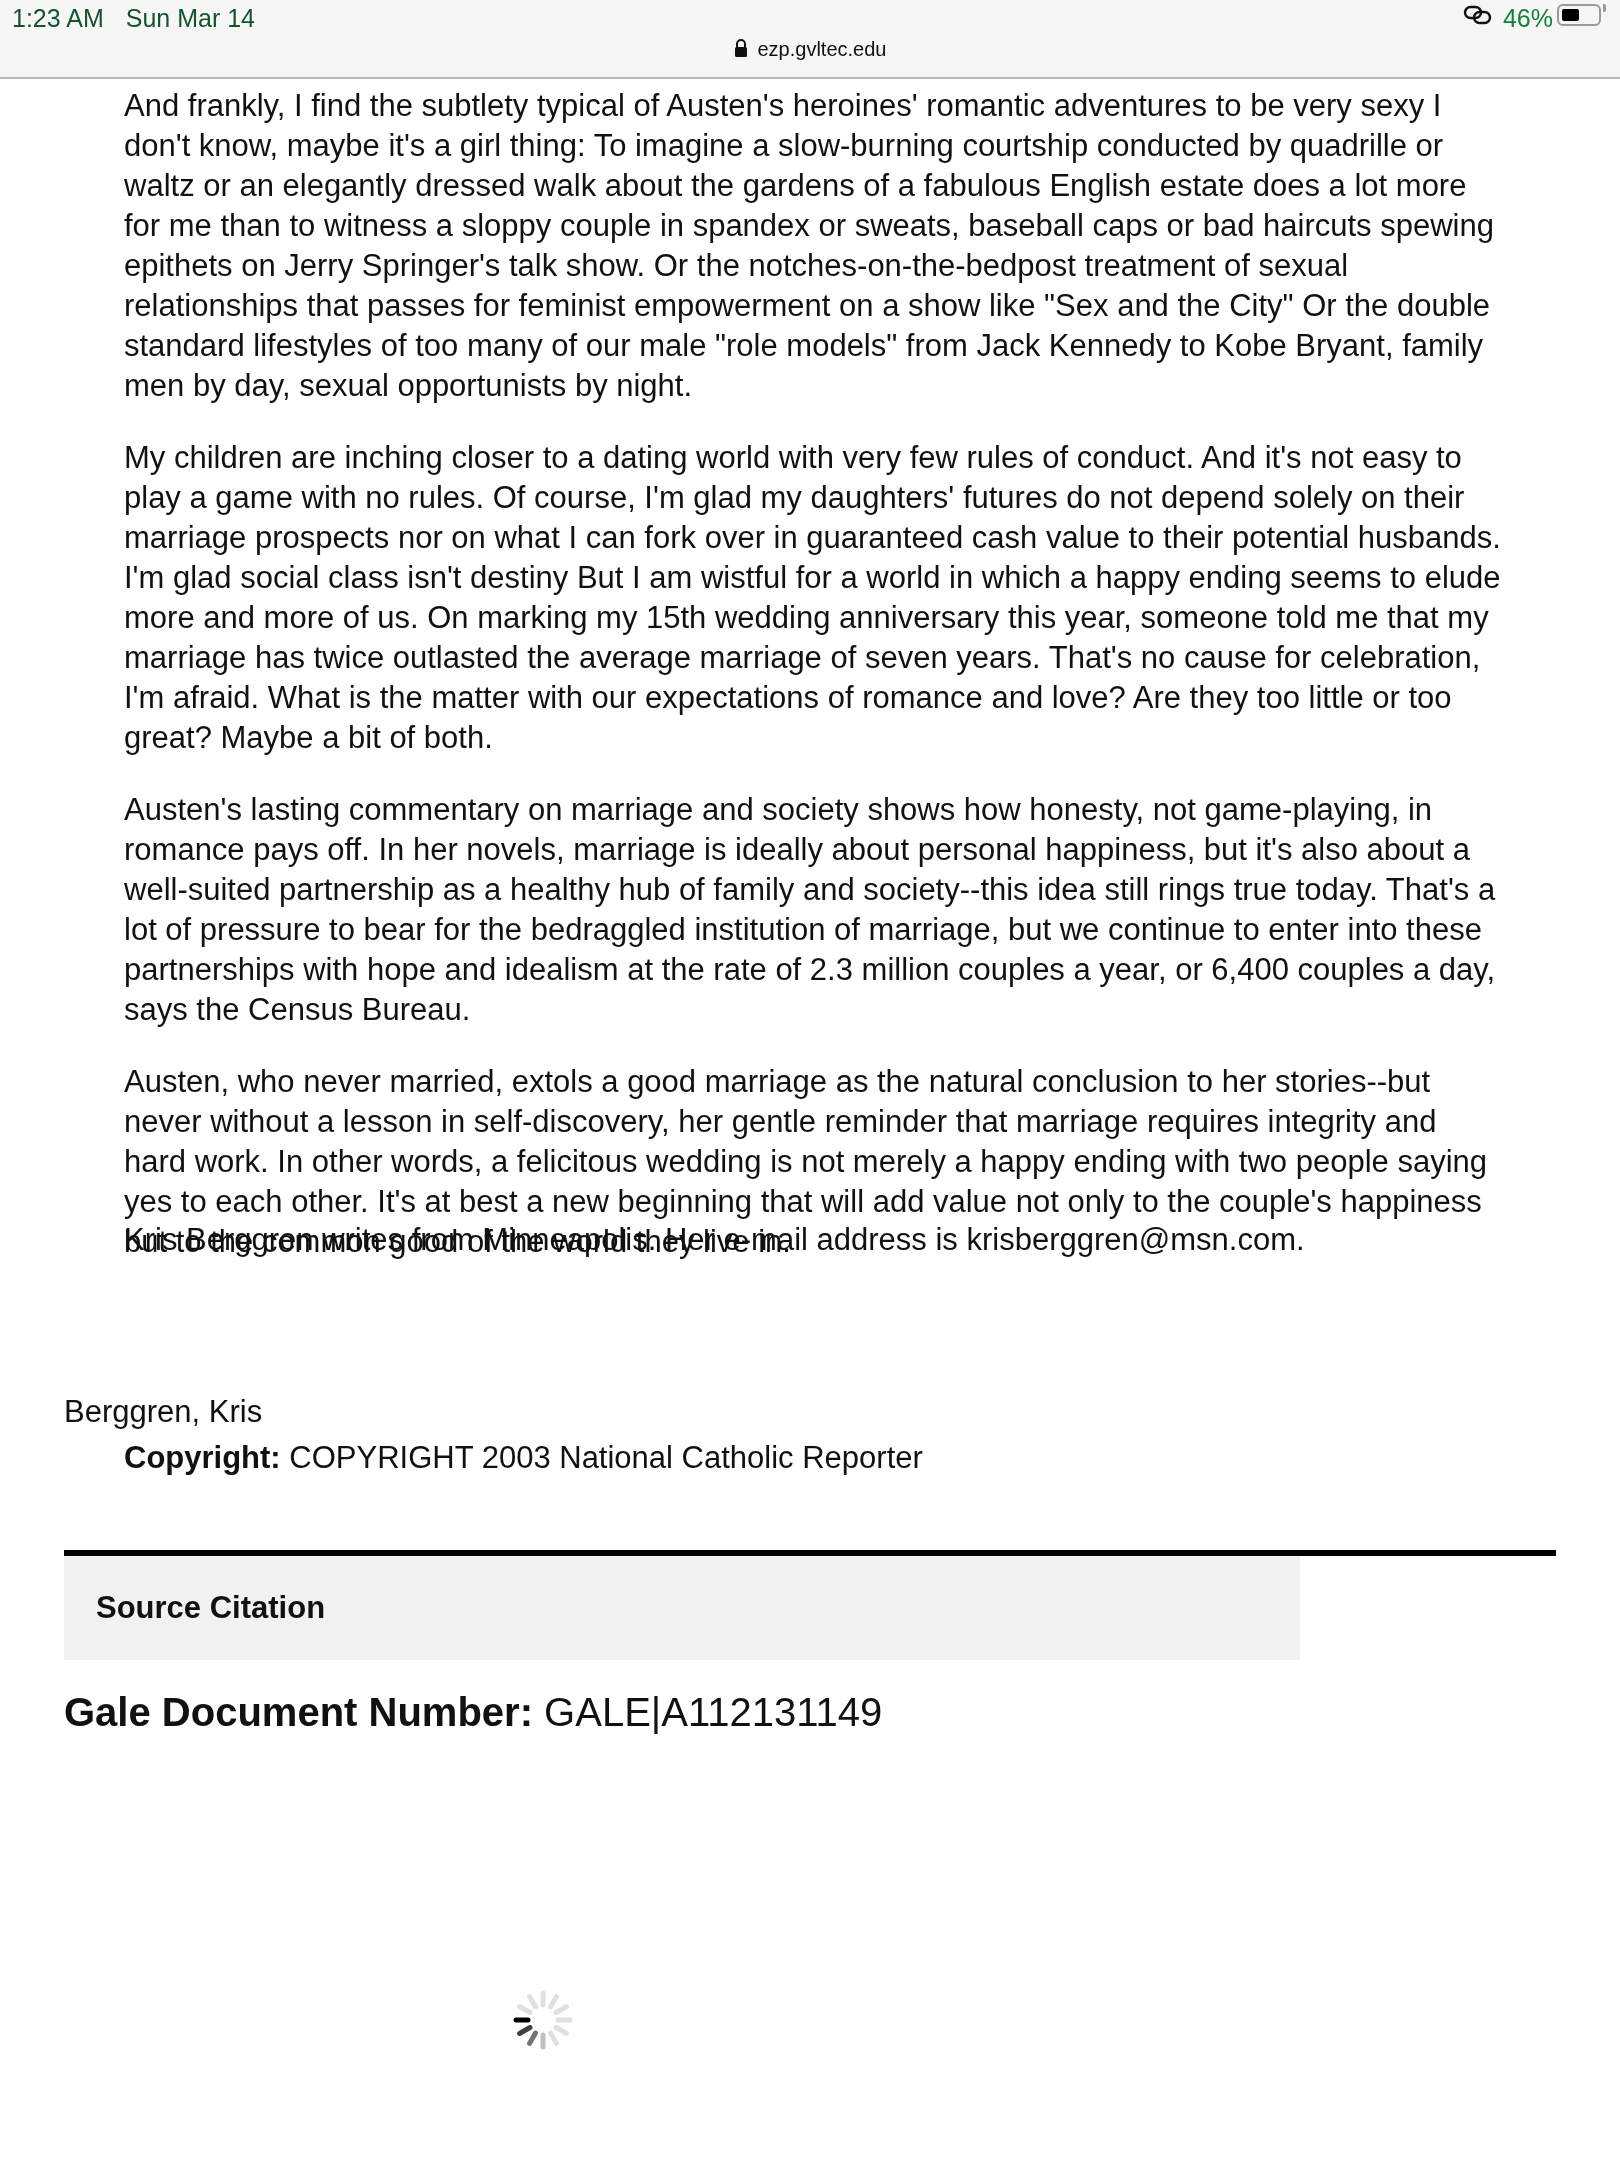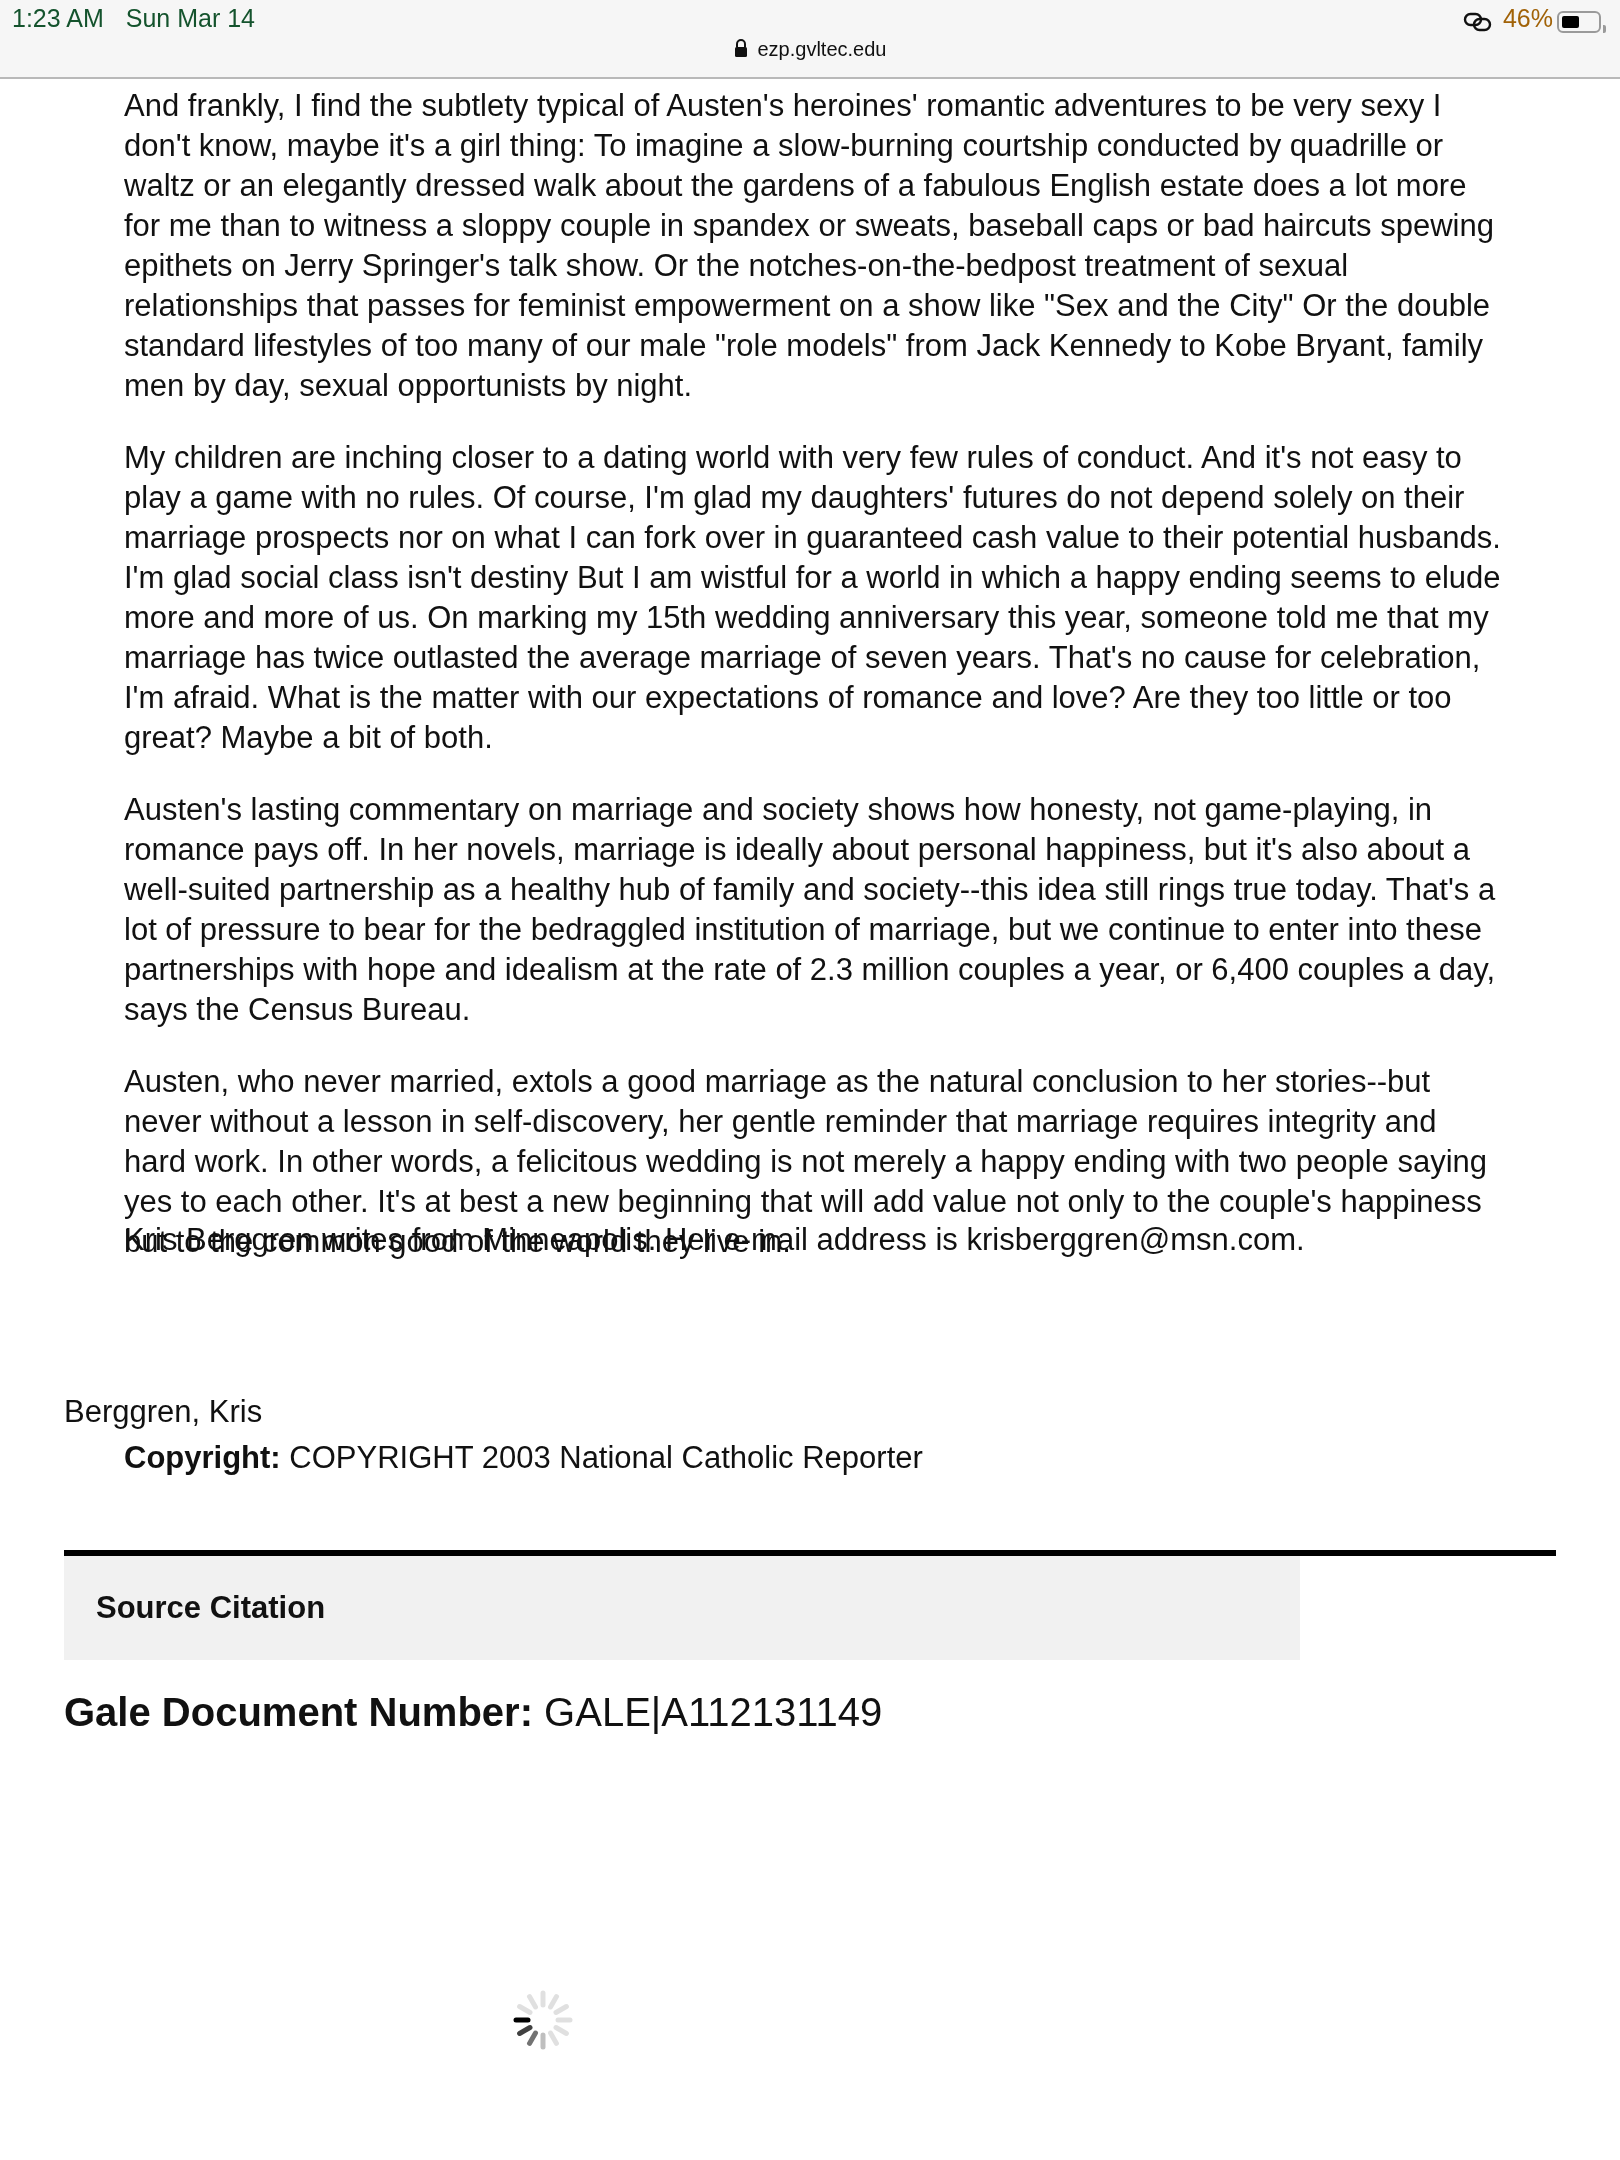--- a/index.html
+++ b/index.html
@@ -7,21 +7,21 @@
     width:1620px; height:2160px; overflow:hidden; background:#ffffff;
     font-family:"Liberation Sans", sans-serif; color:#111;
     position:relative;
   }
   .chrome {
     position:absolute; left:0; top:0; width:1620px; height:77px;
     background:#f6f6f6; border-bottom:2px solid #b9b9b9;
   }
   .status-time { position:absolute; left:12px; top:4px; font-size:25px; color:#14532d; }
   .status-time span { margin-right:22px; }
-  .status-right { position:absolute; right:14px; top:4px; display:flex; align-items:flex-end; font-size:25px; color:#a16207; }
+  .status-right { position:absolute; right:14px; top:4px; display:flex; align-items:flex-start; font-size:25px; color:#15803d; }
   .link-icon { width:30px; height:22px; margin-right:10px; }
   .battery { width:44px; height:22px; border:2px solid #9a9a9a; border-radius:6px; margin-left:4px; position:relative; box-sizing:border-box; }
   .battery-fill { position:absolute; left:3px; top:3px; width:17px; height:12px; background:#000; border-radius:2px; }
   .battery-tip { width:3px; height:8px; background:#9a9a9a; border-radius:0 2px 2px 0; margin-left:2px; }
   .url-bar { position:absolute; left:0; width:1620px; top:38px; text-align:center; font-size:20px; color:#111; }
   .lock-icon { display:inline-block; width:14px; height:20px; vertical-align:-2px; margin-right:10px; }
 
   .content { position:absolute; left:0; top:0; width:1620px; }
   .para {
     position:absolute; left:124px; width:1380px;

